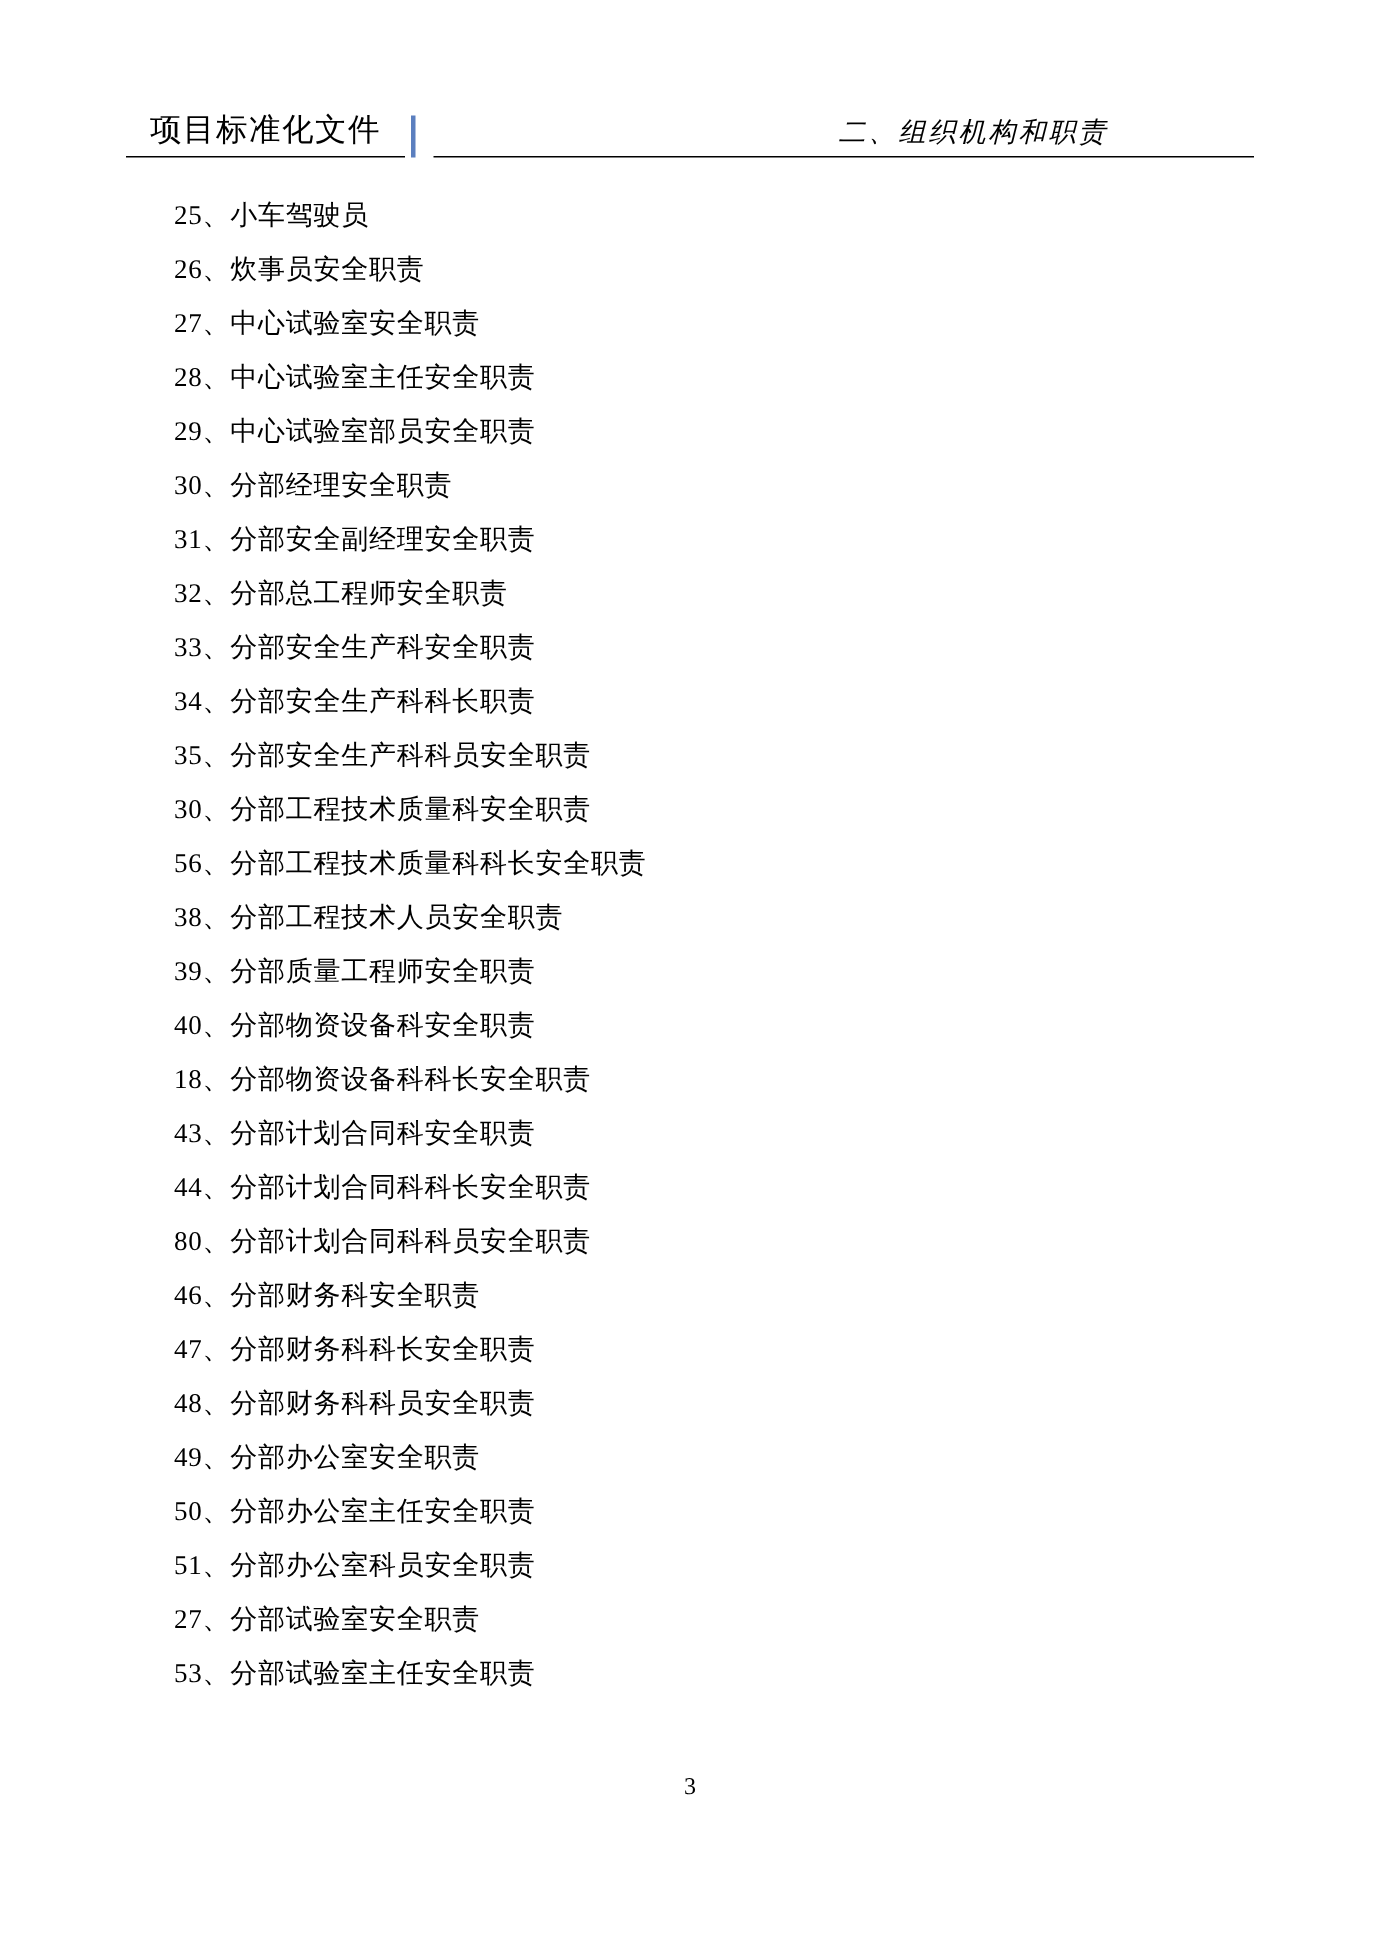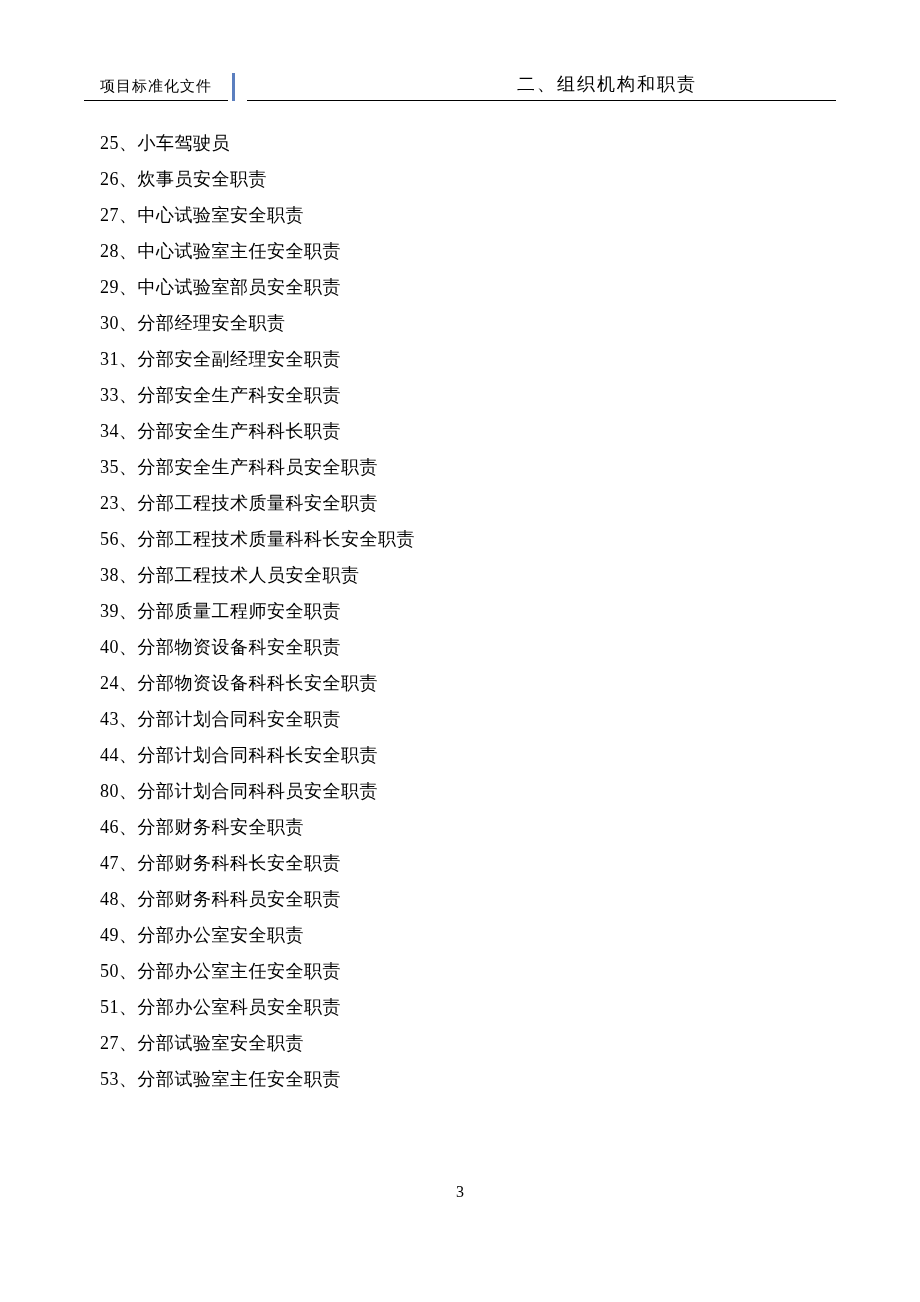--- a/index.html
+++ b/index.html
@@ -17,21 +17,21 @@
     }
     .header {
       position: absolute;
       top: 72px;
       left: 84px;
       right: 84px;
       display: flex;
       align-items: flex-end;
     }
     .header-left {
-      font-size: 15px;
+      font-size: 21px;
       padding-bottom: 4px;
       padding-left: 16px;
       padding-right: 16px;
       border-bottom: 1.5px solid #000;
       letter-spacing: 1px;
     }
     .header-divider {
       width: 3px;
       height: 28px;
       background: #5b7fbf;
@@ -41,31 +41,33 @@
     .header-right-wrap {
       flex: 1;
       border-bottom: 1.5px solid #000;
       padding-bottom: 4px;
       text-align: left;
       padding-left: 270px;
     }
     .header-right {
       font-size: 18px;
       letter-spacing: 2px;
+      font-style: italic;
     }
     .content {
       position: absolute;
       top: 125px;
       left: 100px;
       right: 84px;
     }
     .toc-item {
       font-size: 18px;
       line-height: 2.0;
       letter-spacing: 0.5px;
+      margin-left: 16px;
     }
     .page-number {
       position: absolute;
       top: 1183px;
       left: 0;
       width: 920px;
       text-align: center;
       font-size: 16px;
       font-family: "Times New Roman", serif;
     }
@@ -82,29 +84,30 @@
 </div>
 
 <div class="content">
 <div class="toc-item">25、小车驾驶员</div>
     <div class="toc-item">26、炊事员安全职责</div>
     <div class="toc-item">27、中心试验室安全职责</div>
     <div class="toc-item">28、中心试验室主任安全职责</div>
     <div class="toc-item">29、中心试验室部员安全职责</div>
     <div class="toc-item">30、分部经理安全职责</div>
     <div class="toc-item">31、分部安全副经理安全职责</div>
+    <div class="toc-item">32、分部总工程师安全职责</div>
     <div class="toc-item">33、分部安全生产科安全职责</div>
     <div class="toc-item">34、分部安全生产科科长职责</div>
     <div class="toc-item">35、分部安全生产科科员安全职责</div>
-    <div class="toc-item">23、分部工程技术质量科安全职责</div>
+    <div class="toc-item">30、分部工程技术质量科安全职责</div>
     <div class="toc-item">56、分部工程技术质量科科长安全职责</div>
     <div class="toc-item">38、分部工程技术人员安全职责</div>
     <div class="toc-item">39、分部质量工程师安全职责</div>
     <div class="toc-item">40、分部物资设备科安全职责</div>
-    <div class="toc-item">24、分部物资设备科科长安全职责</div>
+    <div class="toc-item">18、分部物资设备科科长安全职责</div>
     <div class="toc-item">43、分部计划合同科安全职责</div>
     <div class="toc-item">44、分部计划合同科科长安全职责</div>
     <div class="toc-item">80、分部计划合同科科员安全职责</div>
     <div class="toc-item">46、分部财务科安全职责</div>
     <div class="toc-item">47、分部财务科科长安全职责</div>
     <div class="toc-item">48、分部财务科科员安全职责</div>
     <div class="toc-item">49、分部办公室安全职责</div>
     <div class="toc-item">50、分部办公室主任安全职责</div>
     <div class="toc-item">51、分部办公室科员安全职责</div>
     <div class="toc-item">27、分部试验室安全职责</div>

